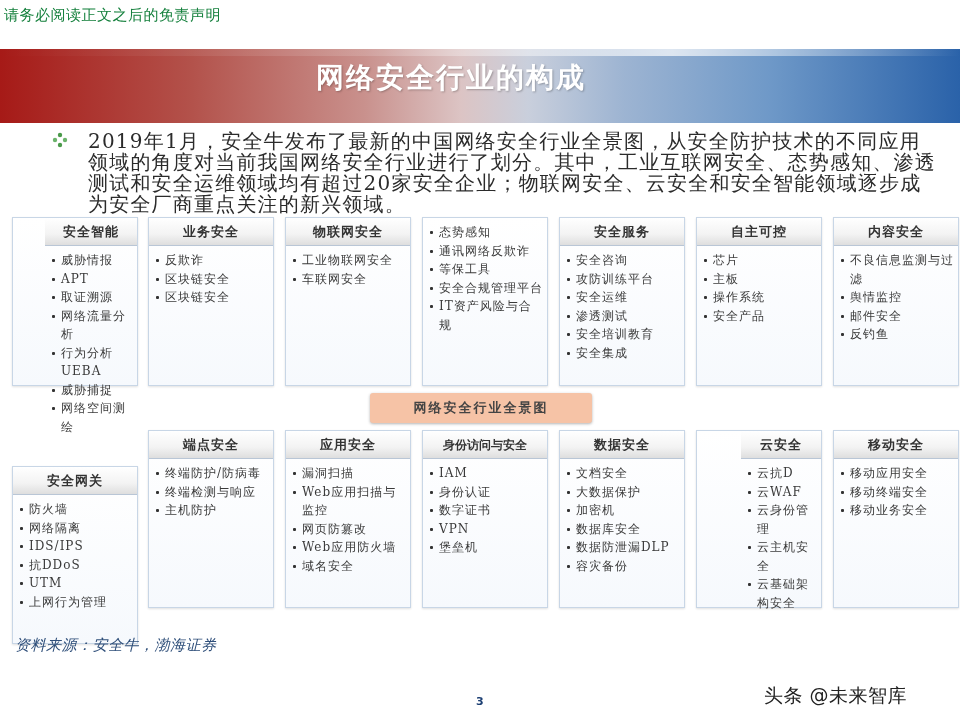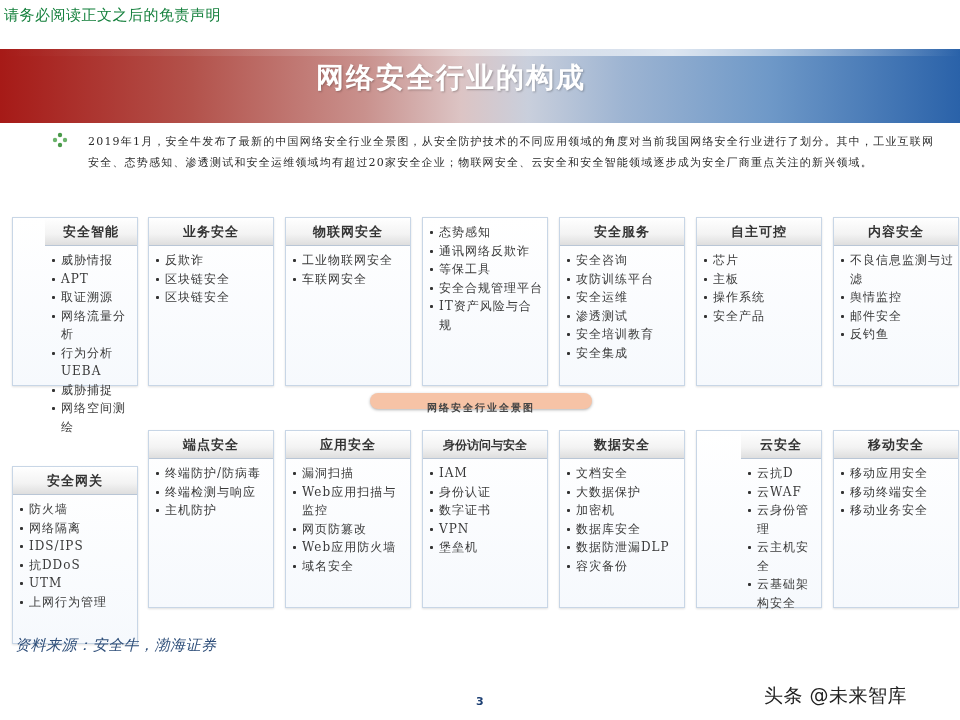--- a/index.html
+++ b/index.html
@@ -28,21 +28,21 @@
     margin-left: 32px;
   }
 
   .intro {
     position: absolute; left: 52px; top: 131px; width: 890px;
   }
   .intro .bullet {
     position: absolute; left: 0; top: 1px; width: 16px; height: 16px;
   }
   .intro p {
-    margin-left: 36px; font-size: 11px; line-height: 21px; color: #2b2b2b;
+    margin-left: 36px; font-size: 20px; line-height: 21px; color: #2b2b2b;
     letter-spacing: 1.2px;
   }
 
   .card {
     position: absolute; width: 126px;
     border: 1px solid #c8d6e6; background: linear-gradient(180deg, #ffffff 0%, #f6f9fd 100%);
     box-shadow: 0 1px 2px rgba(0,0,0,0.12);
   }
   .card-head {
     height: 28px; border-bottom: 1px solid #b9c6d6;
@@ -53,24 +53,24 @@
   .card ul { list-style: none; padding: 5px 4px 0 6px; }
   .card li {
     position: relative; padding-left: 10px; font-size: 12px; line-height: 18.5px; color: #3a3a3a;
     letter-spacing: 1px;
   }
   .card li::before {
     content: ""; position: absolute; left: 1px; top: 8px; width: 3px; height: 3px; background: #333; border-radius: 1px;
   }
 
   .center-label {
-    position: absolute; left: 370px; top: 393px; width: 222px; height: 16px;
-    background: #f6c3a6; border-radius: 15px;
+    position: absolute; left: 370px; top: 393px; width: 222px; height: 30px;
+    background: #f6c3a6; border-radius: 3px;
     box-shadow: 0 1px 3px rgba(0,0,0,0.3);
-    text-align: center; line-height: 30px; font-size: 10px; font-weight: bold; color: #444; letter-spacing: 2px;
+    text-align: center; line-height: 30px; font-size: 13px; font-weight: bold; color: #444; letter-spacing: 2px;
   }
 
   .source {
     position: absolute; left: 15px; top: 636px;
     font-size: 15px; font-style: italic; color: #2f4f7a; letter-spacing: 0.5px;
   }
   .page-num {
     position: absolute; left: 476px; top: 695px;
     font-family: "DejaVu Sans", "Liberation Sans", sans-serif;
     font-size: 11px; font-weight: bold; color: #1c3f73;

